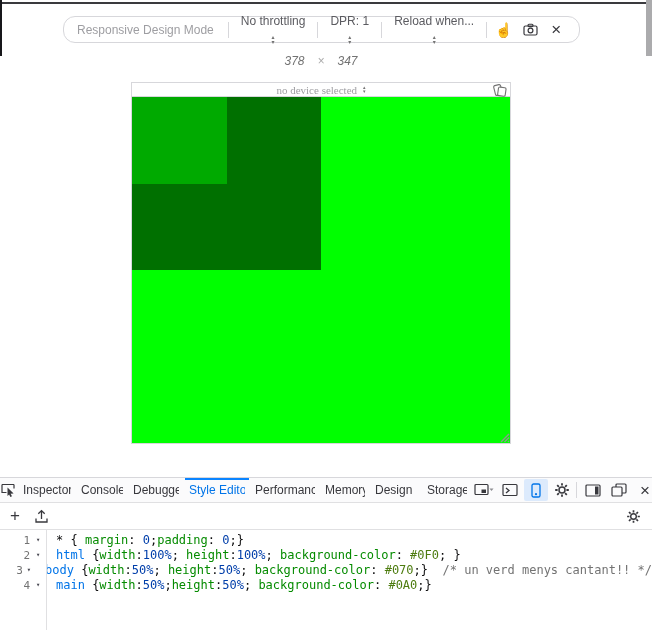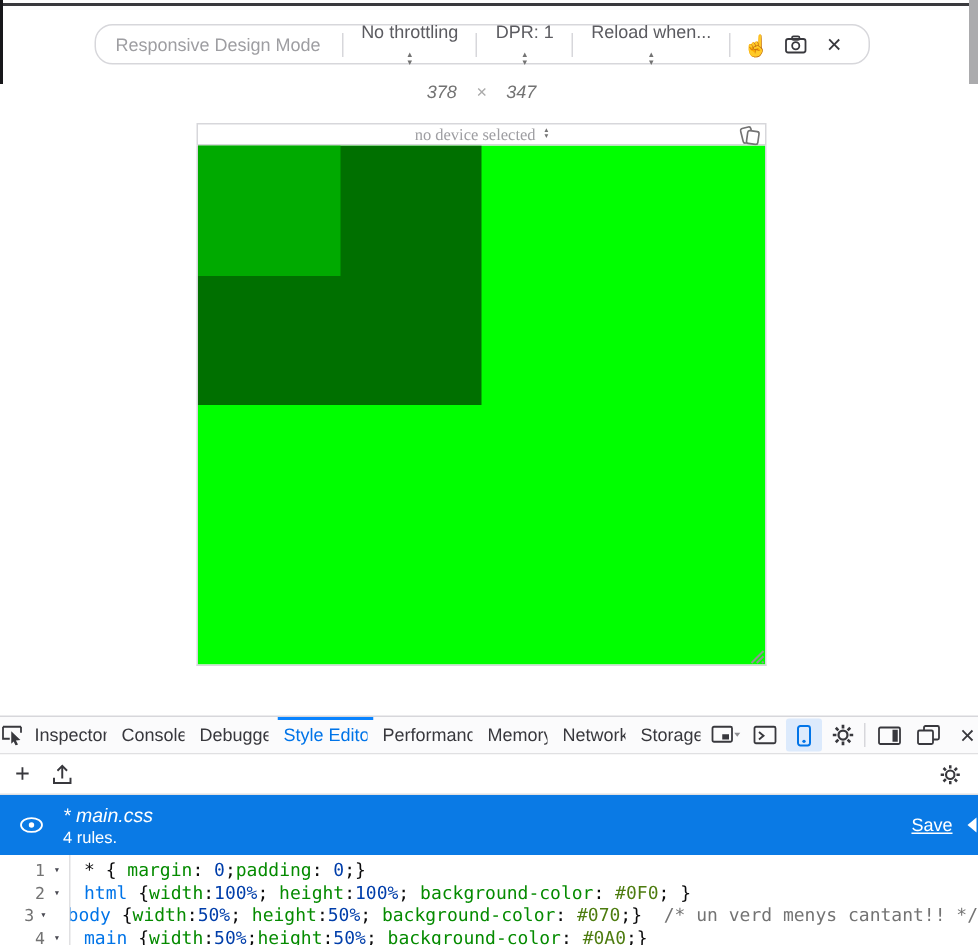--- a/index.html
+++ b/index.html
@@ -203,21 +203,21 @@
           <div class="tab active">
             <span>Style Editor</span>
           </div>
           <div class="tab">
             <span>Performance</span>
           </div>
           <div class="tab">
             <span>Memory</span>
           </div>
           <div class="tab">
-            <span>Network</span>
+            <span>Design</span>
           </div>
           <div class="tab">
             <span>Storage</span>
           </div>
         </div>
       <div class="tb-icons">
         <span class="icon-btn">
           <svg width="20" height="14" viewBox="0 0 20 14">
             <rect x="1" y="1.5" width="13" height="10" rx="1" fill="none" stroke="currentColor" stroke-width="1.2"></rect>
             <rect x="7.5" y="6.5" width="4.5" height="3.5" fill="currentColor"></rect>
@@ -275,34 +275,20 @@
       <span class="icon-btn se-gear">
         <svg width="15" height="15" viewBox="0 0 16 16">
           <circle cx="8" cy="8" r="3" fill="none" stroke="currentColor" stroke-width="1.5"></circle>
           <g stroke="currentColor" stroke-width="1.8">
             <path d="M8 1.2 v2.4 M8 12.4 v2.4 M1.2 8 h2.4 M12.4 8 h2.4 M3.2 3.2 l1.7 1.7 M11.1 11.1 l1.7 1.7 M12.8 3.2 l-1.7 1.7 M4.9 11.1 l-1.7 1.7"></path>
           </g>
         </svg>
       </span>
     </div>
 
-    <div class="sheet-row">
-      <span class="eye-wrap">
-        <svg width="18" height="14" viewBox="0 0 18 14">
-          <ellipse cx="9" cy="7" rx="7" ry="4.6" fill="none" stroke="#fff" stroke-width="1.2"></ellipse>
-          <circle cx="9" cy="7" r="1.8" fill="#fff"></circle>
-        </svg>
-      </span>
-      <span class="sheet-meta">
-        <span class="sheet-name">* main.css</span>
-        <span class="sheet-rules">4 rules.</span>
-      </span>
-      <a class="save-link">Save</a>
-      <span class="collapse-arrow"></span>
-    </div>
 
     <div class="code-area">
       <div class="gutter-sep"></div>
       <div id="code-lines">
           <div class="code-line"><span class="ln">1</span><span class="fold">▾</span><span class="code-text"><span class="tok-plain">* { </span><span class="tok-prop">margin</span><span class="tok-plain">: </span><span class="tok-num">0</span><span class="tok-plain">;</span><span class="tok-prop">padding</span><span class="tok-plain">: </span><span class="tok-num">0</span><span class="tok-plain">;}</span></span></div>
           <div class="code-line"><span class="ln">2</span><span class="fold">▾</span><span class="code-text"><span class="tok-sel">html</span><span class="tok-plain"> {</span><span class="tok-prop">width</span><span class="tok-plain">:</span><span class="tok-num">100%</span><span class="tok-plain">; </span><span class="tok-prop">height</span><span class="tok-plain">:</span><span class="tok-num">100%</span><span class="tok-plain">; </span><span class="tok-prop">background-color</span><span class="tok-plain">: </span><span class="tok-atom">#0F0</span><span class="tok-plain">; }</span></span></div>
           <div class="code-line"><span class="ln">3</span><span class="fold">▾</span><span class="code-text"><span class="tok-sel">body</span><span class="tok-plain"> {</span><span class="tok-prop">width</span><span class="tok-plain">:</span><span class="tok-num">50%</span><span class="tok-plain">; </span><span class="tok-prop">height</span><span class="tok-plain">:</span><span class="tok-num">50%</span><span class="tok-plain">; </span><span class="tok-prop">background-color</span><span class="tok-plain">: </span><span class="tok-atom">#070</span><span class="tok-plain">;}</span><span class="tok-plain">  </span><span class="tok-comment">/* un verd menys cantant!! */</span></span></div>
           <div class="code-line"><span class="ln">4</span><span class="fold">▾</span><span class="code-text"><span class="tok-sel">main</span><span class="tok-plain"> {</span><span class="tok-prop">width</span><span class="tok-plain">:</span><span class="tok-num">50%</span><span class="tok-plain">;</span><span class="tok-prop">height</span><span class="tok-plain">:</span><span class="tok-num">50%</span><span class="tok-plain">; </span><span class="tok-prop">background-color</span><span class="tok-plain">: </span><span class="tok-atom">#0A0</span><span class="tok-plain">;}</span></span></div>
         </div>
     </div>

